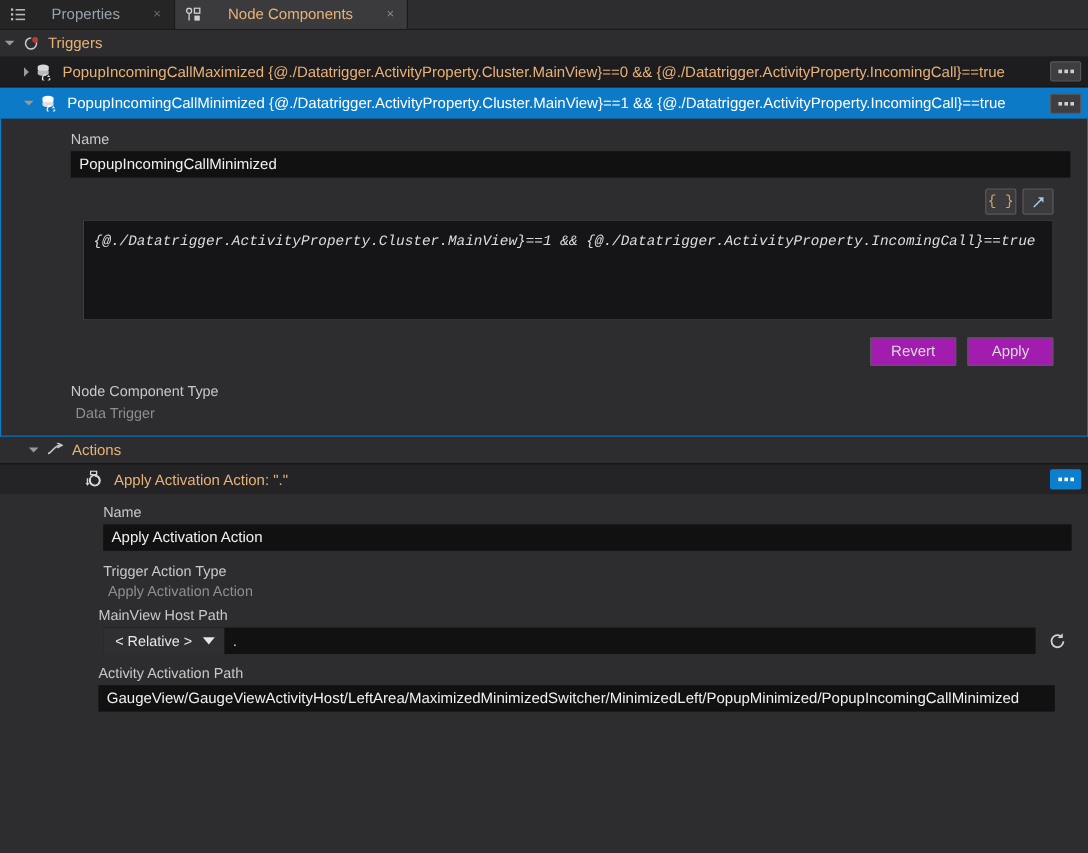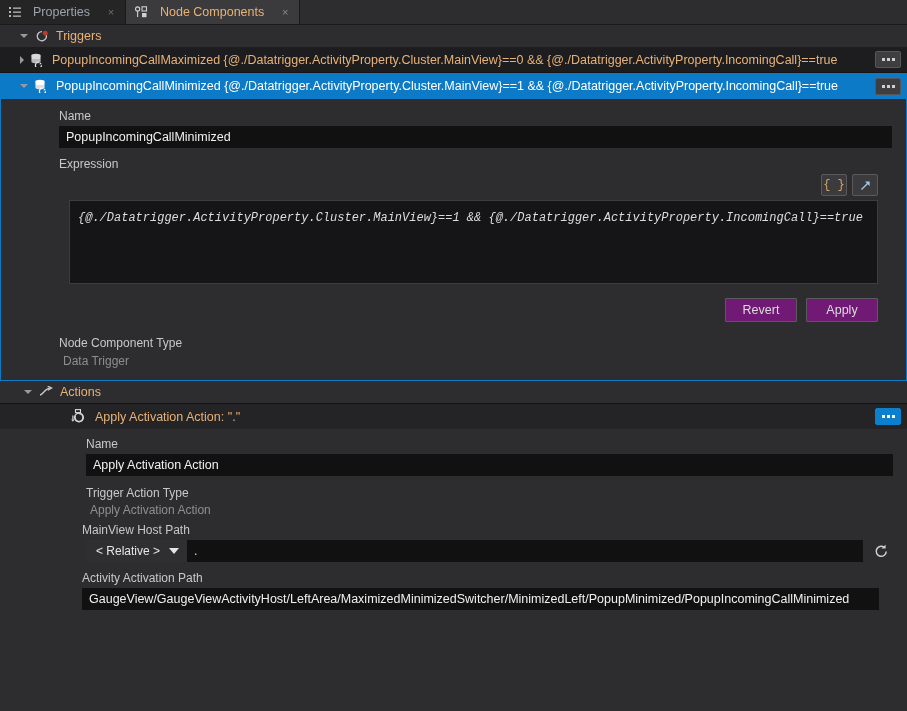--- a/index.html
+++ b/index.html
@@ -12,41 +12,41 @@
   }
   #app { position: relative; width: 907px; height: 711px; background: #2d2d30; }
 
   
   .tabstrip {
     display: flex; align-items: stretch;
     height: 25px; background: #2d2d30;
     border-bottom: 1px solid #1a1a1c;
   }
   .tab {
-    display: flex; align-items: center; gap: 12px;
+    display: flex; align-items: center; gap: 22px;
     padding: 0 8px 0 9px;
     font-size: 12.5px; color: #9aa2ad;
     background: #252526;
     border-right: 1px solid #1a1a1c;
     cursor: default; position: relative;
   }
   .tab.active { background: #3b3b3d; color: #e0a060; }
   .tab.active .tab-label { color: #e8b277; }
   .tab .tab-label { line-height: 1; }
   .tab-close {
     font-size: 11px; color: #6e6e70; margin-left: 3px;
     width: 12px; text-align: center;
   }
   .tab.active .tab-close { color: #8a8a8c; }
   .icon { display: inline-flex; align-items: center; justify-content: center; }
 
   
   .section-header {
     display: flex; align-items: center; gap: 7px;
-    height: 22px; padding-left: 20px;
+    height: 22px; padding-left: 4px;
     font-size: 12.5px; color: #e8b277;
     background: #2d2d30;
   }
   .section-header.actions { padding-left: 24px; }
   .caret {
     width: 0; height: 0; border-left: 4px solid #9a9a9c;
     border-top: 4px solid transparent; border-bottom: 4px solid transparent;
   }
   .caret.open {
     border-left: 4px solid transparent; border-right: 4px solid transparent;
@@ -104,21 +104,21 @@
   .expr-box {
     background: #151517; border: 1px solid #3d3d40;
     min-height: 84px; padding: 9px 8px;
     font-family: "Liberation Mono", monospace; font-size: 12px;
     color: #dcdcdc; line-height: 1.4; white-space: nowrap; overflow: hidden;
   }
   .expr-box .bind { color: #dcdcdc; font-style: italic; }
   .valid-msg { color: #2e9b3c; font-size: 12px; margin-top: 8px; padding-left: 1px; }
   .btn-row { display: flex; justify-content: flex-end; gap: 9px; margin-top: 14px; }
   .btn {
-    min-width: 72px; height: 24px; background: #701a75;
+    min-width: 72px; height: 24px; background: #a21caf;
     border: 1px solid #5a5a5d; border-radius: 1px;
     color: #dcdcdc; font-size: 12.5px;
     display: flex; align-items: center; justify-content: center; cursor: pointer;
   }
   .nct-label { font-size: 12px; color: #c8c8c8; margin-top: 14px; padding-left: 44px; }
   .nct-value { font-size: 12px; color: #8e8e90; margin-top: 4px; padding-left: 48px; }
 
   
   .action-row {
     display: flex; align-items: center;
@@ -246,21 +246,20 @@
         <i></i>
     </div>
   </div>
 
   <div class="detail-panel">
 
     <div class="field-label">Name</div>
     <div class="text-input">PopupIncomingCallMinimized</div>
 
     <div class="spacer-8"></div>
-    <div class="field-label">Expression</div>
 
     <div class="expr-wrap">
       <div class="expr-toolbar">
         <div class="tool-btn">
           <span class="brace">{ }</span>
         </div>
         <div class="tool-btn">
           <svg width="13" height="13" viewBox="0 0 13 13">
             <line x1="2.5" y1="10.5" x2="9.8" y2="3.2" stroke="#9fc8e8" stroke-width="1.3"></line>
             <path d="M10.6 2.4 L10.6 7.0 L6.0 2.4 z" fill="#9fc8e8"></path>

